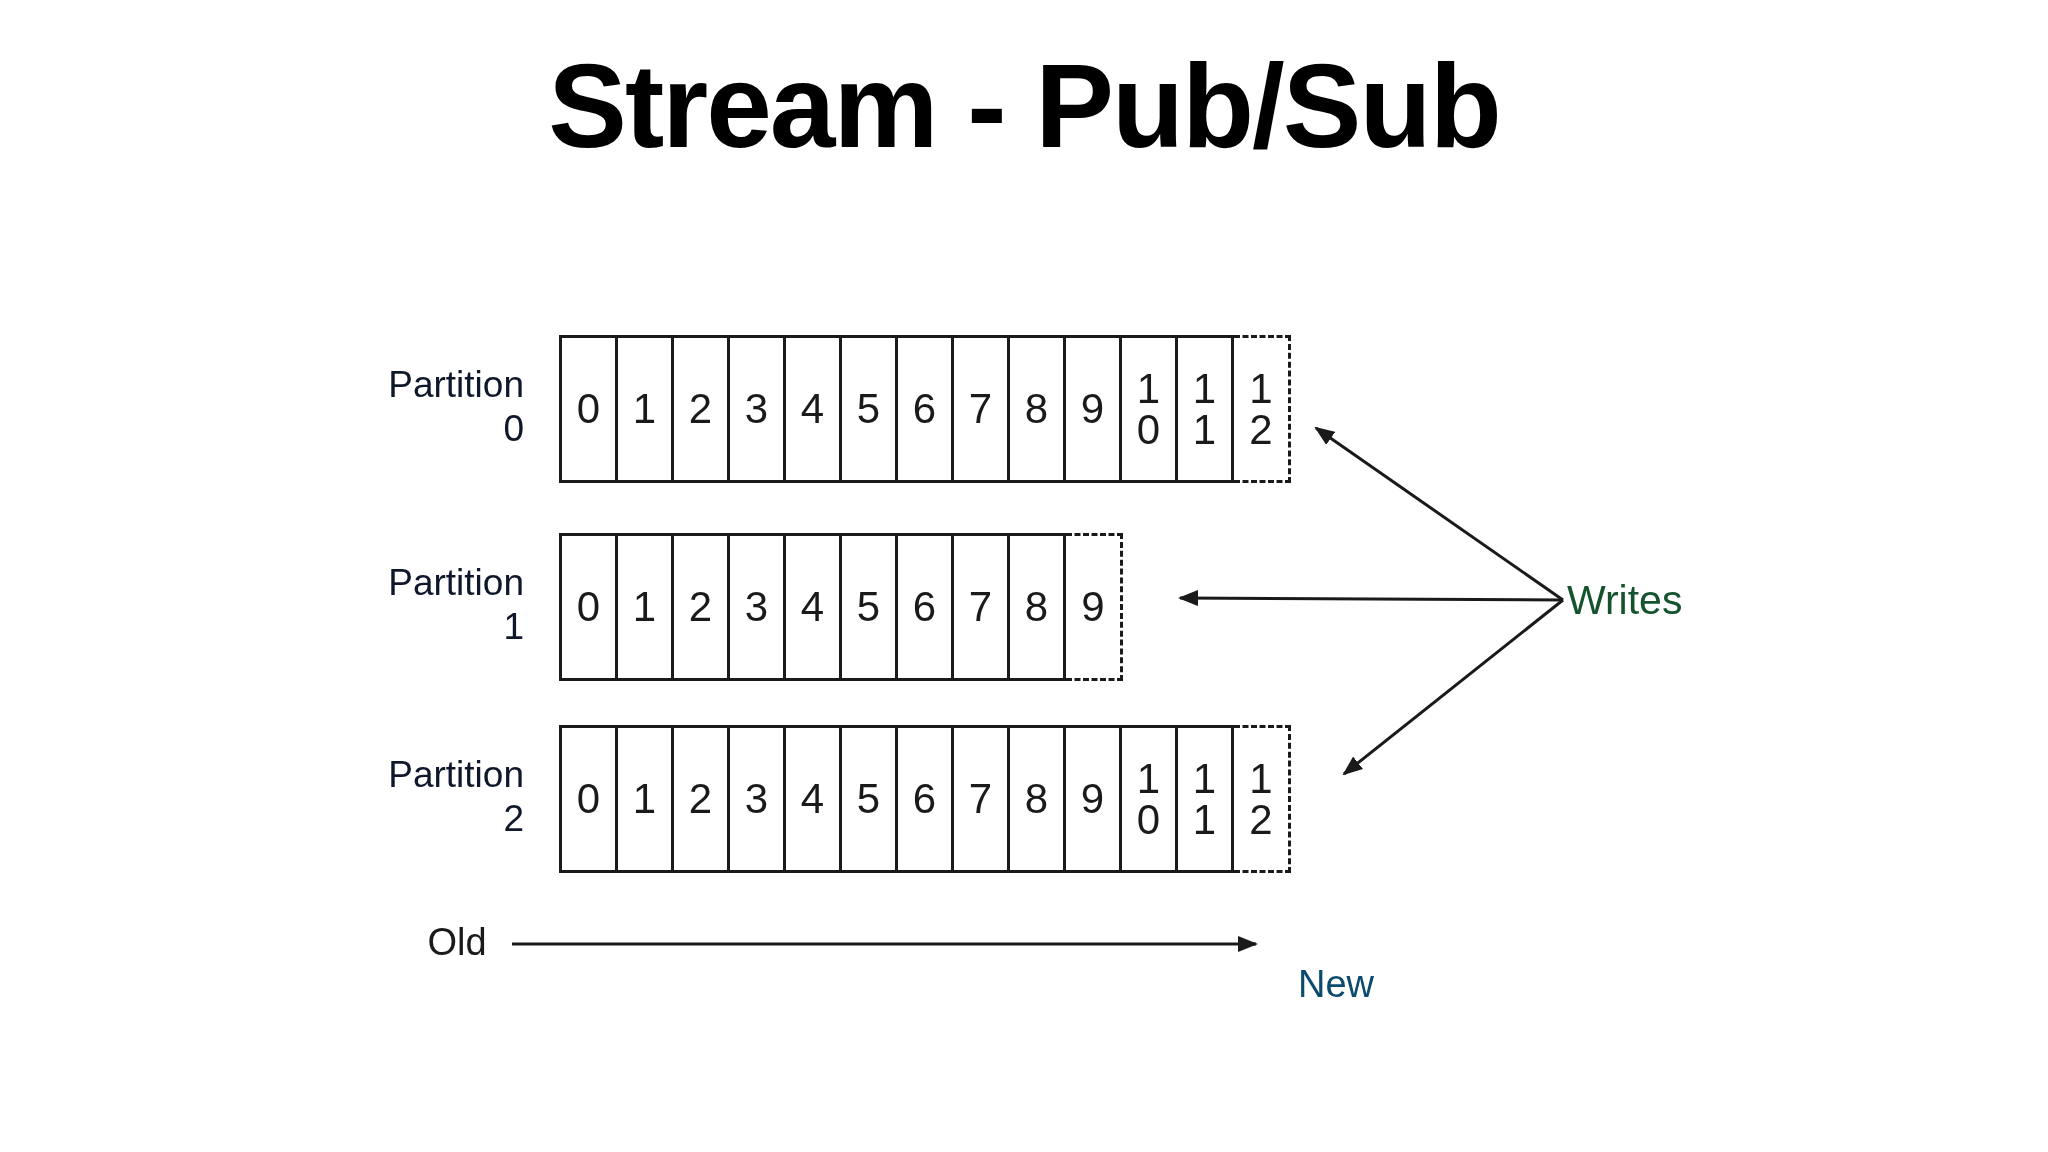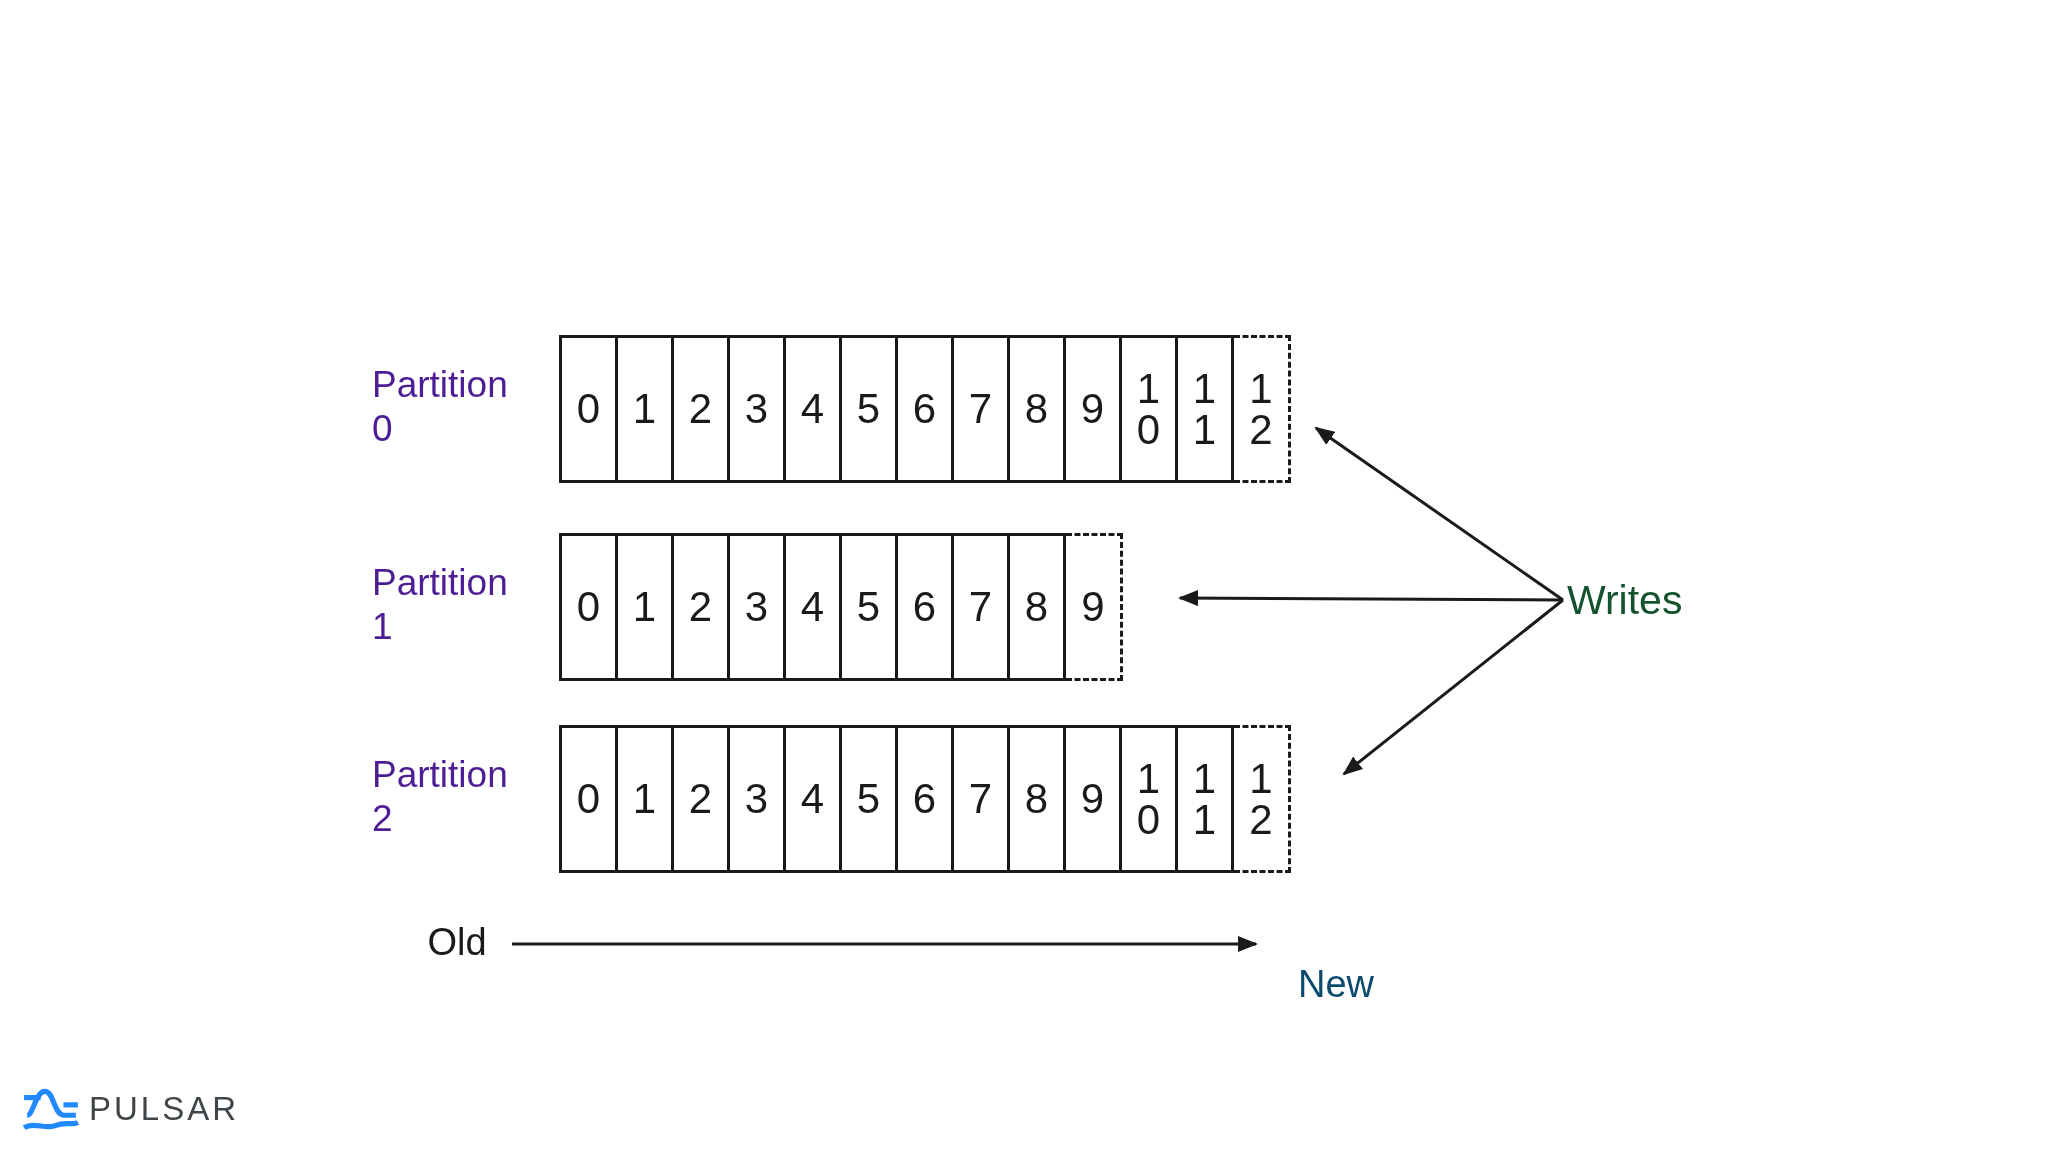--- a/index.html
+++ b/index.html
@@ -27,24 +27,24 @@
     font-weight: bold;
     letter-spacing: -2px;
     color: #000000;
   }
 
   
   .partition-label {
     position: absolute;
     left: 372px;
     width: 152px;
-    text-align: left;
+    text-align: right;
     font-size: 37px;
     line-height: 1.18;
-    color: #4c1d95;
+    color: #0f172a;
   }
   .pl-0 { top: 363px; }
   .pl-1 { top: 561px; }
   .pl-2 { top: 753px; }
 
   
   .partition-row {
     position: absolute;
     left: 559px;
     display: flex;
@@ -132,20 +132,21 @@
     letter-spacing: 3px;
     color: #3f4549;
     font-weight: 400;
   }
 </style>
 </head>
 <body>
 
 <div class="slide">
 
+  <div class="title">Stream - Pub/Sub</div>
 
   <div class="partition-label pl-0">
     <div>Partition</div>
     <div>0</div>
   </div>
   <div class="partition-label pl-1">
     <div>Partition</div>
     <div>1</div>
   </div>
   <div class="partition-label pl-2">
@@ -277,23 +278,14 @@
     <line x1="1563" y1="600" x2="1316" y2="428" stroke="#1a1a1a" stroke-width="3" marker-end="url(#ah)"></line>
     <line x1="1563" y1="600" x2="1180" y2="598" stroke="#1a1a1a" stroke-width="3" marker-end="url(#ah)"></line>
     <line x1="1563" y1="600" x2="1344" y2="774" stroke="#1a1a1a" stroke-width="3" marker-end="url(#ah)"></line>
     <line x1="512" y1="944" x2="1256" y2="944" stroke="#1a1a1a" stroke-width="3" marker-end="url(#ah)"></line>
   </svg>
 
   <div class="writes-label">Writes</div>
   <div class="old-label">Old</div>
   <div class="new-label">New</div>
 
-  <div class="brand">
-    <svg width="58" height="50" viewBox="0 0 56 48" aria-hidden="true">
-      <path d="M2 13 H18" fill="none" stroke="#2189ff" stroke-width="5"></path>
-      <path d="M5 30 C11 30 13 7 22 7 C31 7 30 28 40 30 L52 30" fill="none" stroke="#2189ff" stroke-width="5"></path>
-      <path d="M40 20 H54" fill="none" stroke="#2189ff" stroke-width="5"></path>
-      <path d="M2 42 C12 36 22 44 32 40 C42 36 48 40 54 37" fill="none" stroke="#2189ff" stroke-width="5"></path>
-    </svg>
-    <span class="brand-text">PULSAR</span>
-  </div>
 
 </div>
 
 </body></html>

